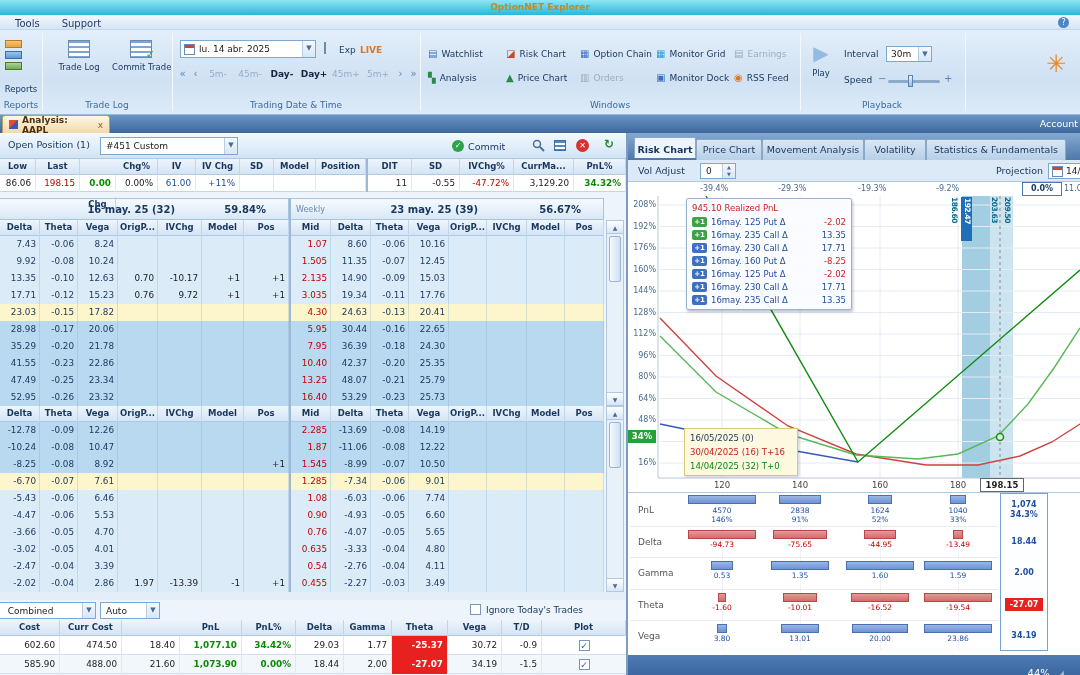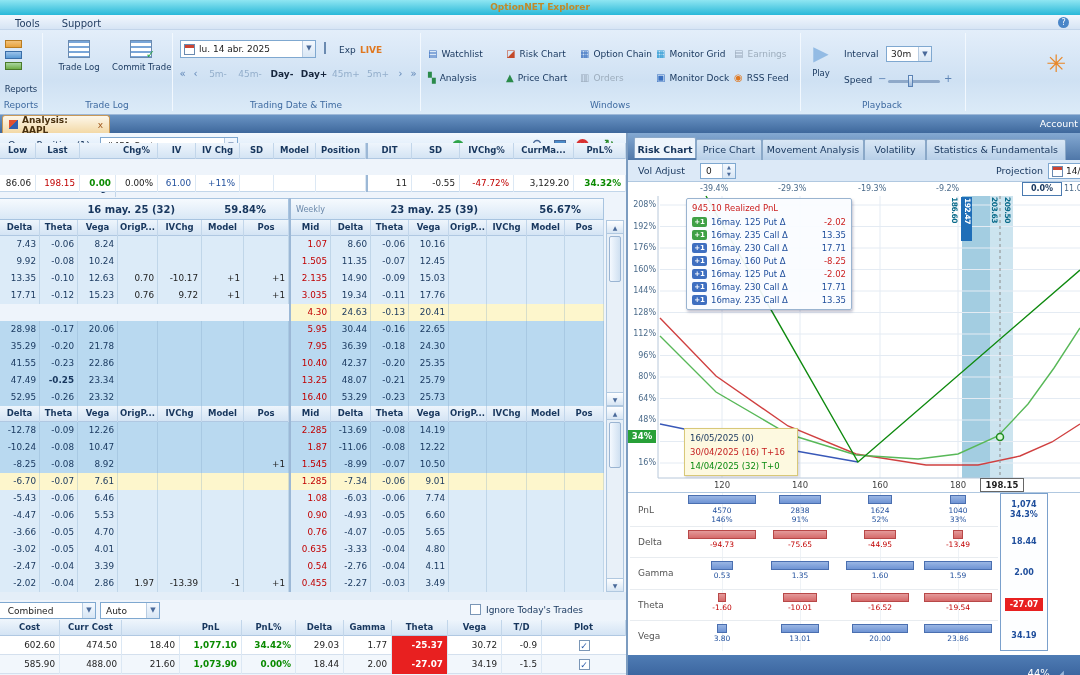--- a/index.html
+++ b/index.html
@@ -329,21 +329,21 @@
       <span>Price Chart</span>
     </div><div class="winb dis abs" style="left: 576px; top: 68px; height: 20px;">
       <span class="icg" style="color: rgb(154, 170, 187);">▥</span>
       <span>Orders</span>
     </div><div class="winb abs" style="left: 652px; top: 68px; height: 20px;">
       <span class="icg" style="color: rgb(58, 112, 192);">▣</span>
       <span>Monitor Dock</span>
     </div><div class="winb abs" style="left: 730px; top: 68px; height: 20px;">
       <span class="icg" style="color: rgb(224, 120, 32);">◉</span>
       <span>RSS Feed</span>
-    </div><div class="flex hdrbg abs" style="left: 0px; top: 143px; width: 626px; height: 16px;">
+    </div><div class="flex hdrbg abs" style="left: 0px; top: 159px; width: 626px; height: 16px;">
       <div class="hc" style="width: 36px;">Low</div>
       <div class="hc" style="width: 44px;">Last</div>
       <div class="hc" style="width: 36px; margin-top: 38px;">Chg</div>
       <div class="hc" style="width: 42px;">Chg%</div>
       <div class="hc" style="width: 38px;">IV</div>
       <div class="hc" style="width: 44px;">IV Chg</div>
       <div class="hc" style="width: 34px;">SD</div>
       <div class="hc" style="width: 42px;">Model</div>
       <div class="hc" style="width: 50px;">Position</div>
       <div class="hc" style="width: 46px; border-left: 2px solid rgb(156, 184, 214);">DIT</div>
@@ -444,20 +444,28 @@
       <div class="cc" style="width: 45px; color: rgb(34, 34, 34);">+1</div>
     </div><div class="flex abs" style="left: 291px; top: 287px; width: 313px; height: 17px; background: rgb(220, 235, 248);">
       <div class="cc" style="width: 40px; color: rgb(192, 0, 0);">3.035</div>
       <div class="cc" style="width: 40px; color: rgb(23, 54, 93);">19.34</div>
       <div class="cc" style="width: 38px; color: rgb(23, 54, 93);">-0.11</div>
       <div class="cc" style="width: 40px; color: rgb(23, 54, 93);">17.76</div>
       <div class="cc" style="width: 38px; color: rgb(34, 34, 34);"></div>
       <div class="cc" style="width: 40px; color: rgb(34, 34, 34);"></div>
       <div class="cc" style="width: 38px; color: rgb(34, 34, 34);"></div>
       <div class="cc" style="width: 39px; color: rgb(34, 34, 34);"></div>
+    </div><div class="flex abs" style="left: 0px; top: 304px; width: 289px; height: 17px; background: rgb(253, 246, 204);">
+      <div class="cc" style="width: 40px; color: rgb(23, 54, 93);">23.03</div>
+      <div class="cc" style="width: 38px; color: rgb(23, 54, 93);">-0.15</div>
+      <div class="cc" style="width: 40px; color: rgb(23, 54, 93);">17.82</div>
+      <div class="cc" style="width: 40px; color: rgb(34, 34, 34);"></div>
+      <div class="cc" style="width: 44px; color: rgb(34, 34, 34);"></div>
+      <div class="cc" style="width: 42px; color: rgb(34, 34, 34);"></div>
+      <div class="cc" style="width: 45px; color: rgb(34, 34, 34);"></div>
     </div><div class="flex abs" style="left: 291px; top: 304px; width: 313px; height: 17px; background: rgb(253, 246, 204);">
       <div class="cc" style="width: 40px; color: rgb(192, 0, 0);">4.30</div>
       <div class="cc" style="width: 40px; color: rgb(23, 54, 93);">24.63</div>
       <div class="cc" style="width: 38px; color: rgb(23, 54, 93);">-0.13</div>
       <div class="cc" style="width: 40px; color: rgb(23, 54, 93);">20.41</div>
       <div class="cc" style="width: 38px; color: rgb(34, 34, 34);"></div>
       <div class="cc" style="width: 40px; color: rgb(34, 34, 34);"></div>
       <div class="cc" style="width: 38px; color: rgb(34, 34, 34);"></div>
       <div class="cc" style="width: 39px; color: rgb(34, 34, 34);"></div>
     </div><div class="flex abs" style="left: 0px; top: 321px; width: 289px; height: 17px; background: rgb(185, 217, 240);">
@@ -506,21 +514,21 @@
       <div class="cc" style="width: 40px; color: rgb(192, 0, 0);">10.40</div>
       <div class="cc" style="width: 40px; color: rgb(23, 54, 93);">42.37</div>
       <div class="cc" style="width: 38px; color: rgb(23, 54, 93);">-0.20</div>
       <div class="cc" style="width: 40px; color: rgb(23, 54, 93);">25.35</div>
       <div class="cc" style="width: 38px; color: rgb(34, 34, 34);"></div>
       <div class="cc" style="width: 40px; color: rgb(34, 34, 34);"></div>
       <div class="cc" style="width: 38px; color: rgb(34, 34, 34);"></div>
       <div class="cc" style="width: 39px; color: rgb(34, 34, 34);"></div>
     </div><div class="flex abs" style="left: 0px; top: 372px; width: 289px; height: 17px; background: rgb(185, 217, 240);">
       <div class="cc" style="width: 40px; color: rgb(23, 54, 93);">47.49</div>
-      <div class="cc" style="width: 38px; color: rgb(23, 54, 93); font-weight: bold;">-0.25</div>
+      <div class="cc" style="width: 38px; color: rgb(23, 54, 93);">-0.25</div>
       <div class="cc" style="width: 40px; color: rgb(23, 54, 93);">23.34</div>
       <div class="cc" style="width: 40px; color: rgb(34, 34, 34);"></div>
       <div class="cc" style="width: 44px; color: rgb(34, 34, 34);"></div>
       <div class="cc" style="width: 42px; color: rgb(34, 34, 34);"></div>
       <div class="cc" style="width: 45px; color: rgb(34, 34, 34);"></div>
     </div><div class="flex abs" style="left: 291px; top: 372px; width: 313px; height: 17px; background: rgb(185, 217, 240);">
       <div class="cc" style="width: 40px; color: rgb(192, 0, 0);">13.25</div>
       <div class="cc" style="width: 40px; color: rgb(23, 54, 93);">48.07</div>
       <div class="cc" style="width: 38px; color: rgb(23, 54, 93);">-0.21</div>
       <div class="cc" style="width: 40px; color: rgb(23, 54, 93);">25.79</div>

